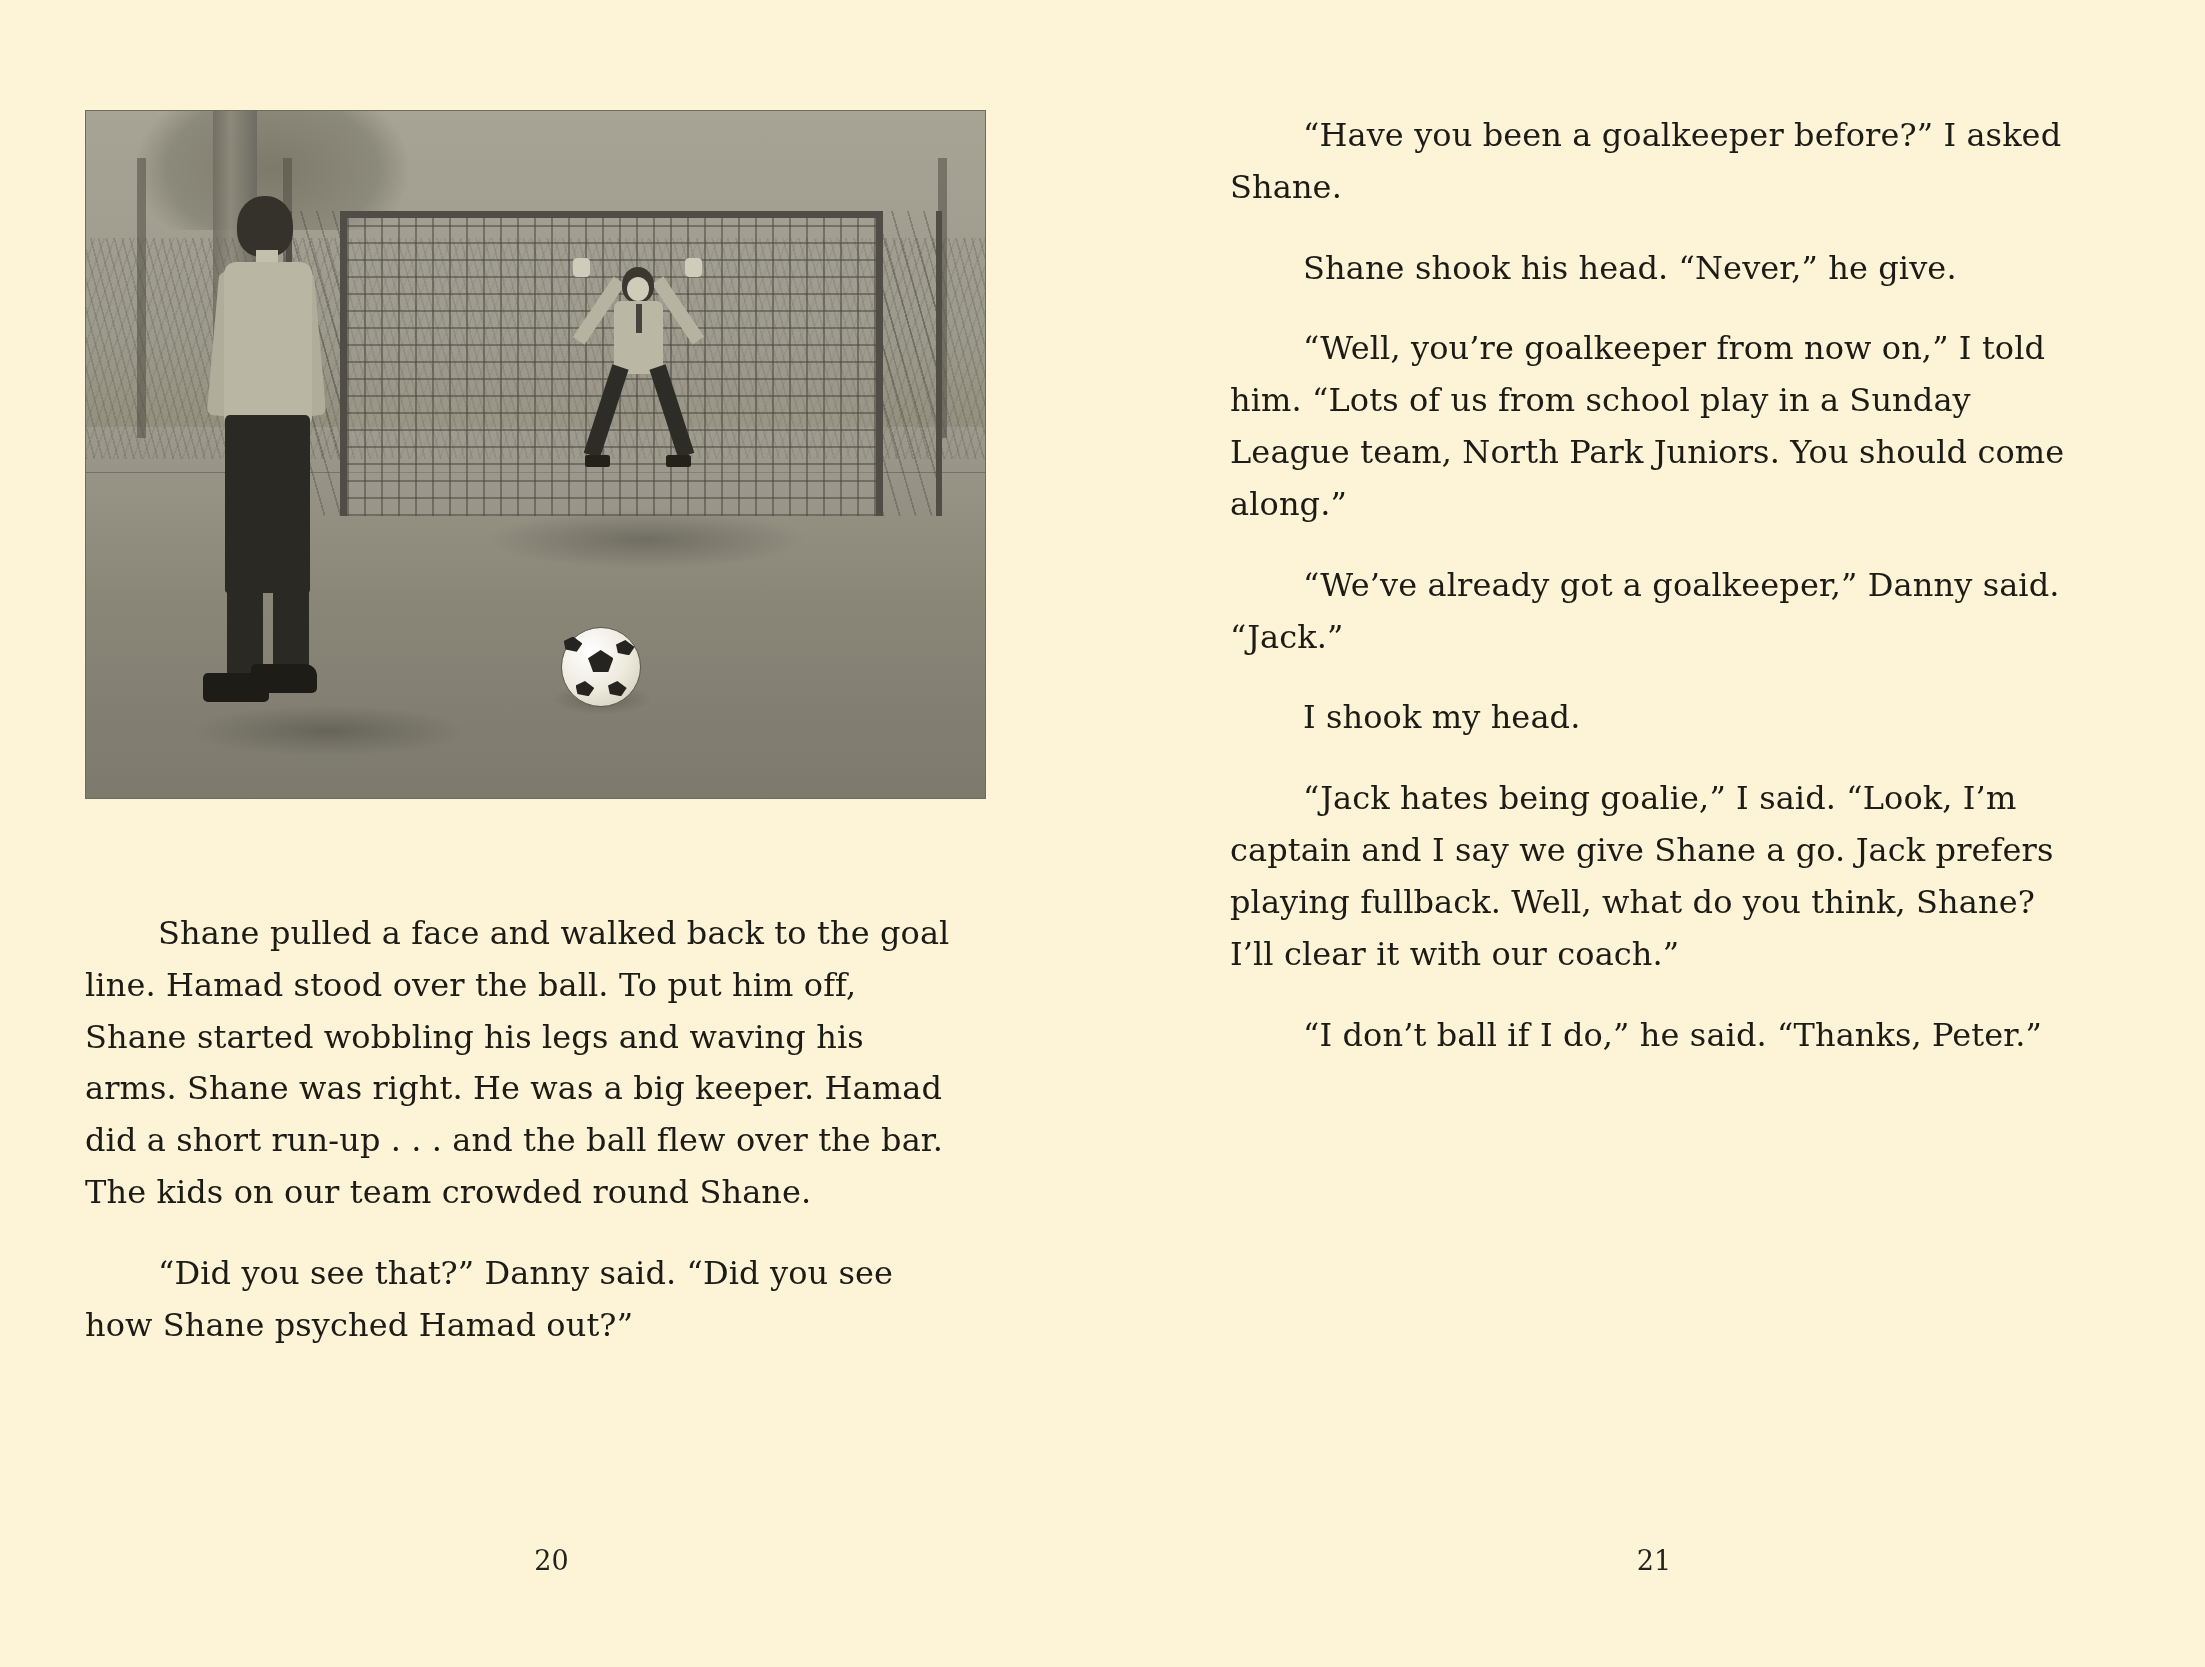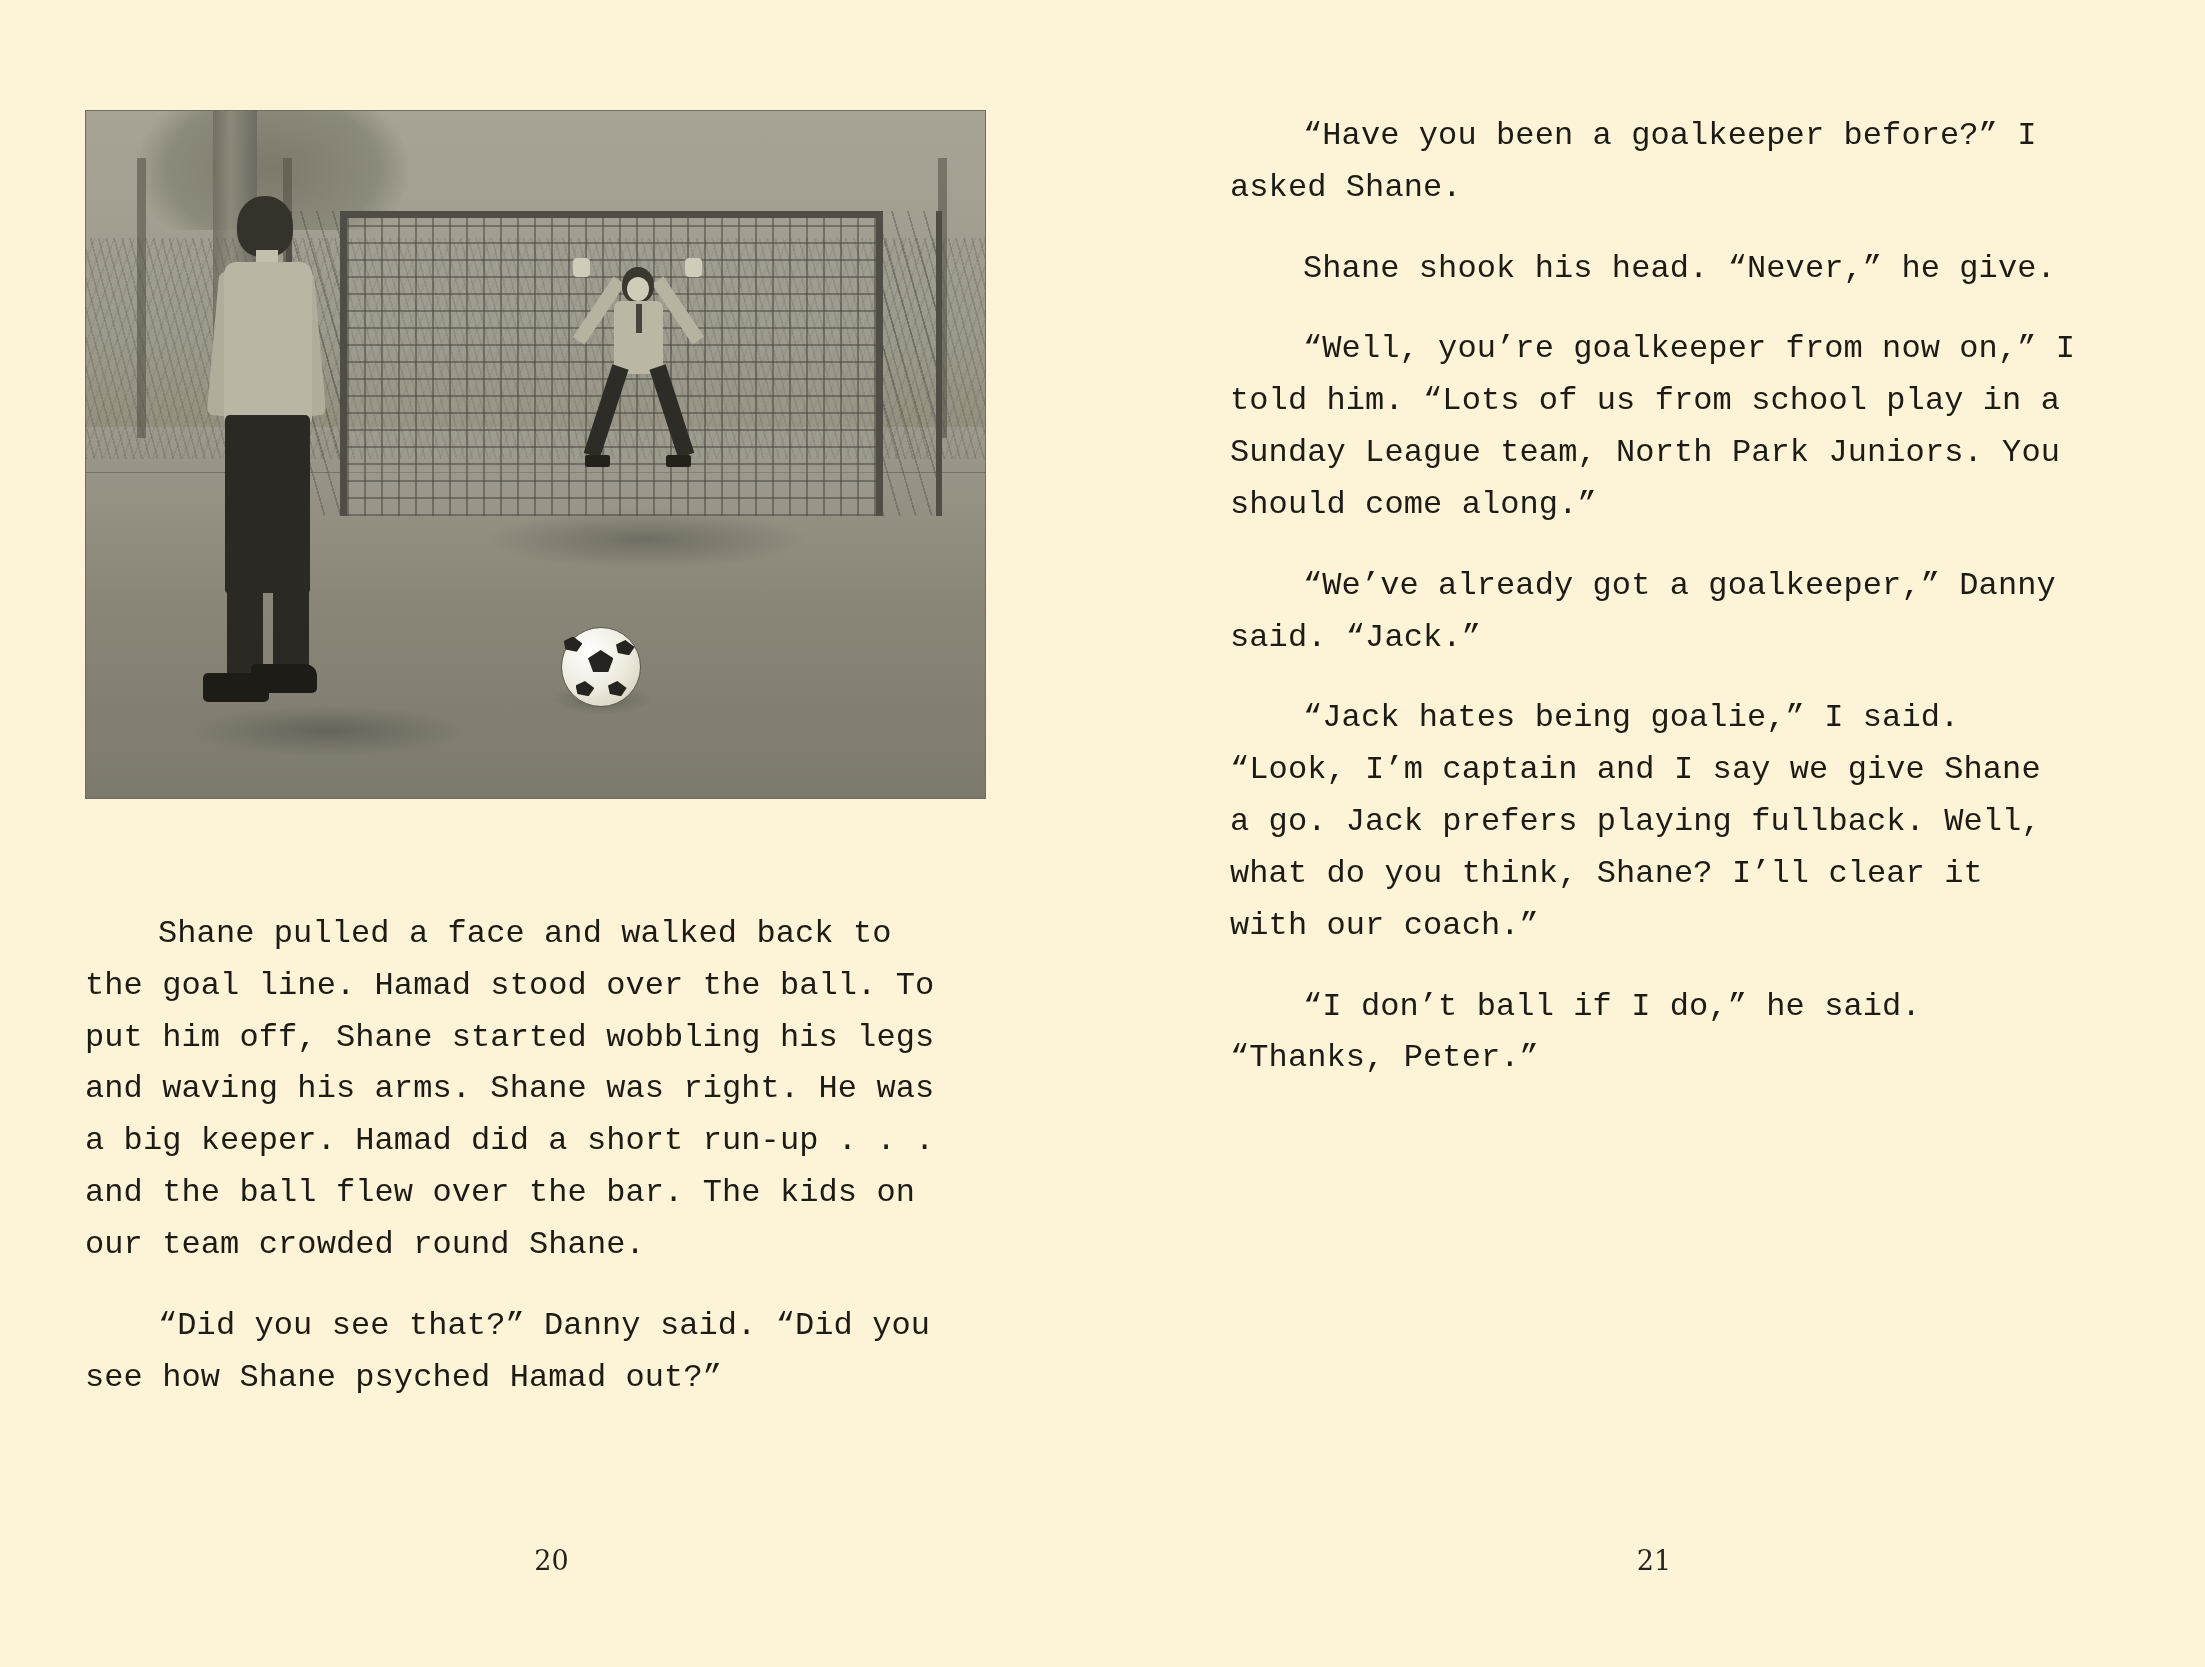--- a/index.html
+++ b/index.html
@@ -155,21 +155,20 @@
     margin-top: 109px;
     font-size: 32px;
     line-height: 1.62;
     color: #1d1b16;
     letter-spacing: 0.1px;
   }
   .page-right .body-text { margin-top: 0; }
   .body-text p {
     margin: 0 0 29px 0;
     text-indent: 73px;
-    font-family: Liberation Mono, monospace;
   }
   .body-text p:last-child { margin-bottom: 0; }
 
   .folio {
     position: absolute;
     bottom: 92px;
     left: 0;
     width: 100%;
     text-align: center;
     font-size: 27px;
@@ -249,20 +248,21 @@
 
     <div class="folio">20</div>
   </div>
 
   <div class="page page-right">
     <div class="body-text">
       <p>“Have you been a goalkeeper before?” I asked Shane.</p>
       <p>Shane shook his head.  “Never,” he give.</p>
       <p>“Well, you’re goalkeeper from now on,” I told him.  “Lots of us from school play in a Sunday League team, North Park Juniors.  You should come along.”</p>
       <p>“We’ve already got a goalkeeper,” Danny said.  “Jack.”</p>
+      <p>I shook my head.</p>
       <p>“Jack hates being goalie,” I said.  “Look, I’m captain and I say we give Shane a go.  Jack prefers playing fullback.  Well, what do you think, Shane? I’ll clear it with our coach.”</p>
       <p>“I don’t ball if I do,” he said.  “Thanks, Peter.”</p>
     </div>
 
     <div class="folio">21</div>
   </div>
 
 </div>
 
 

